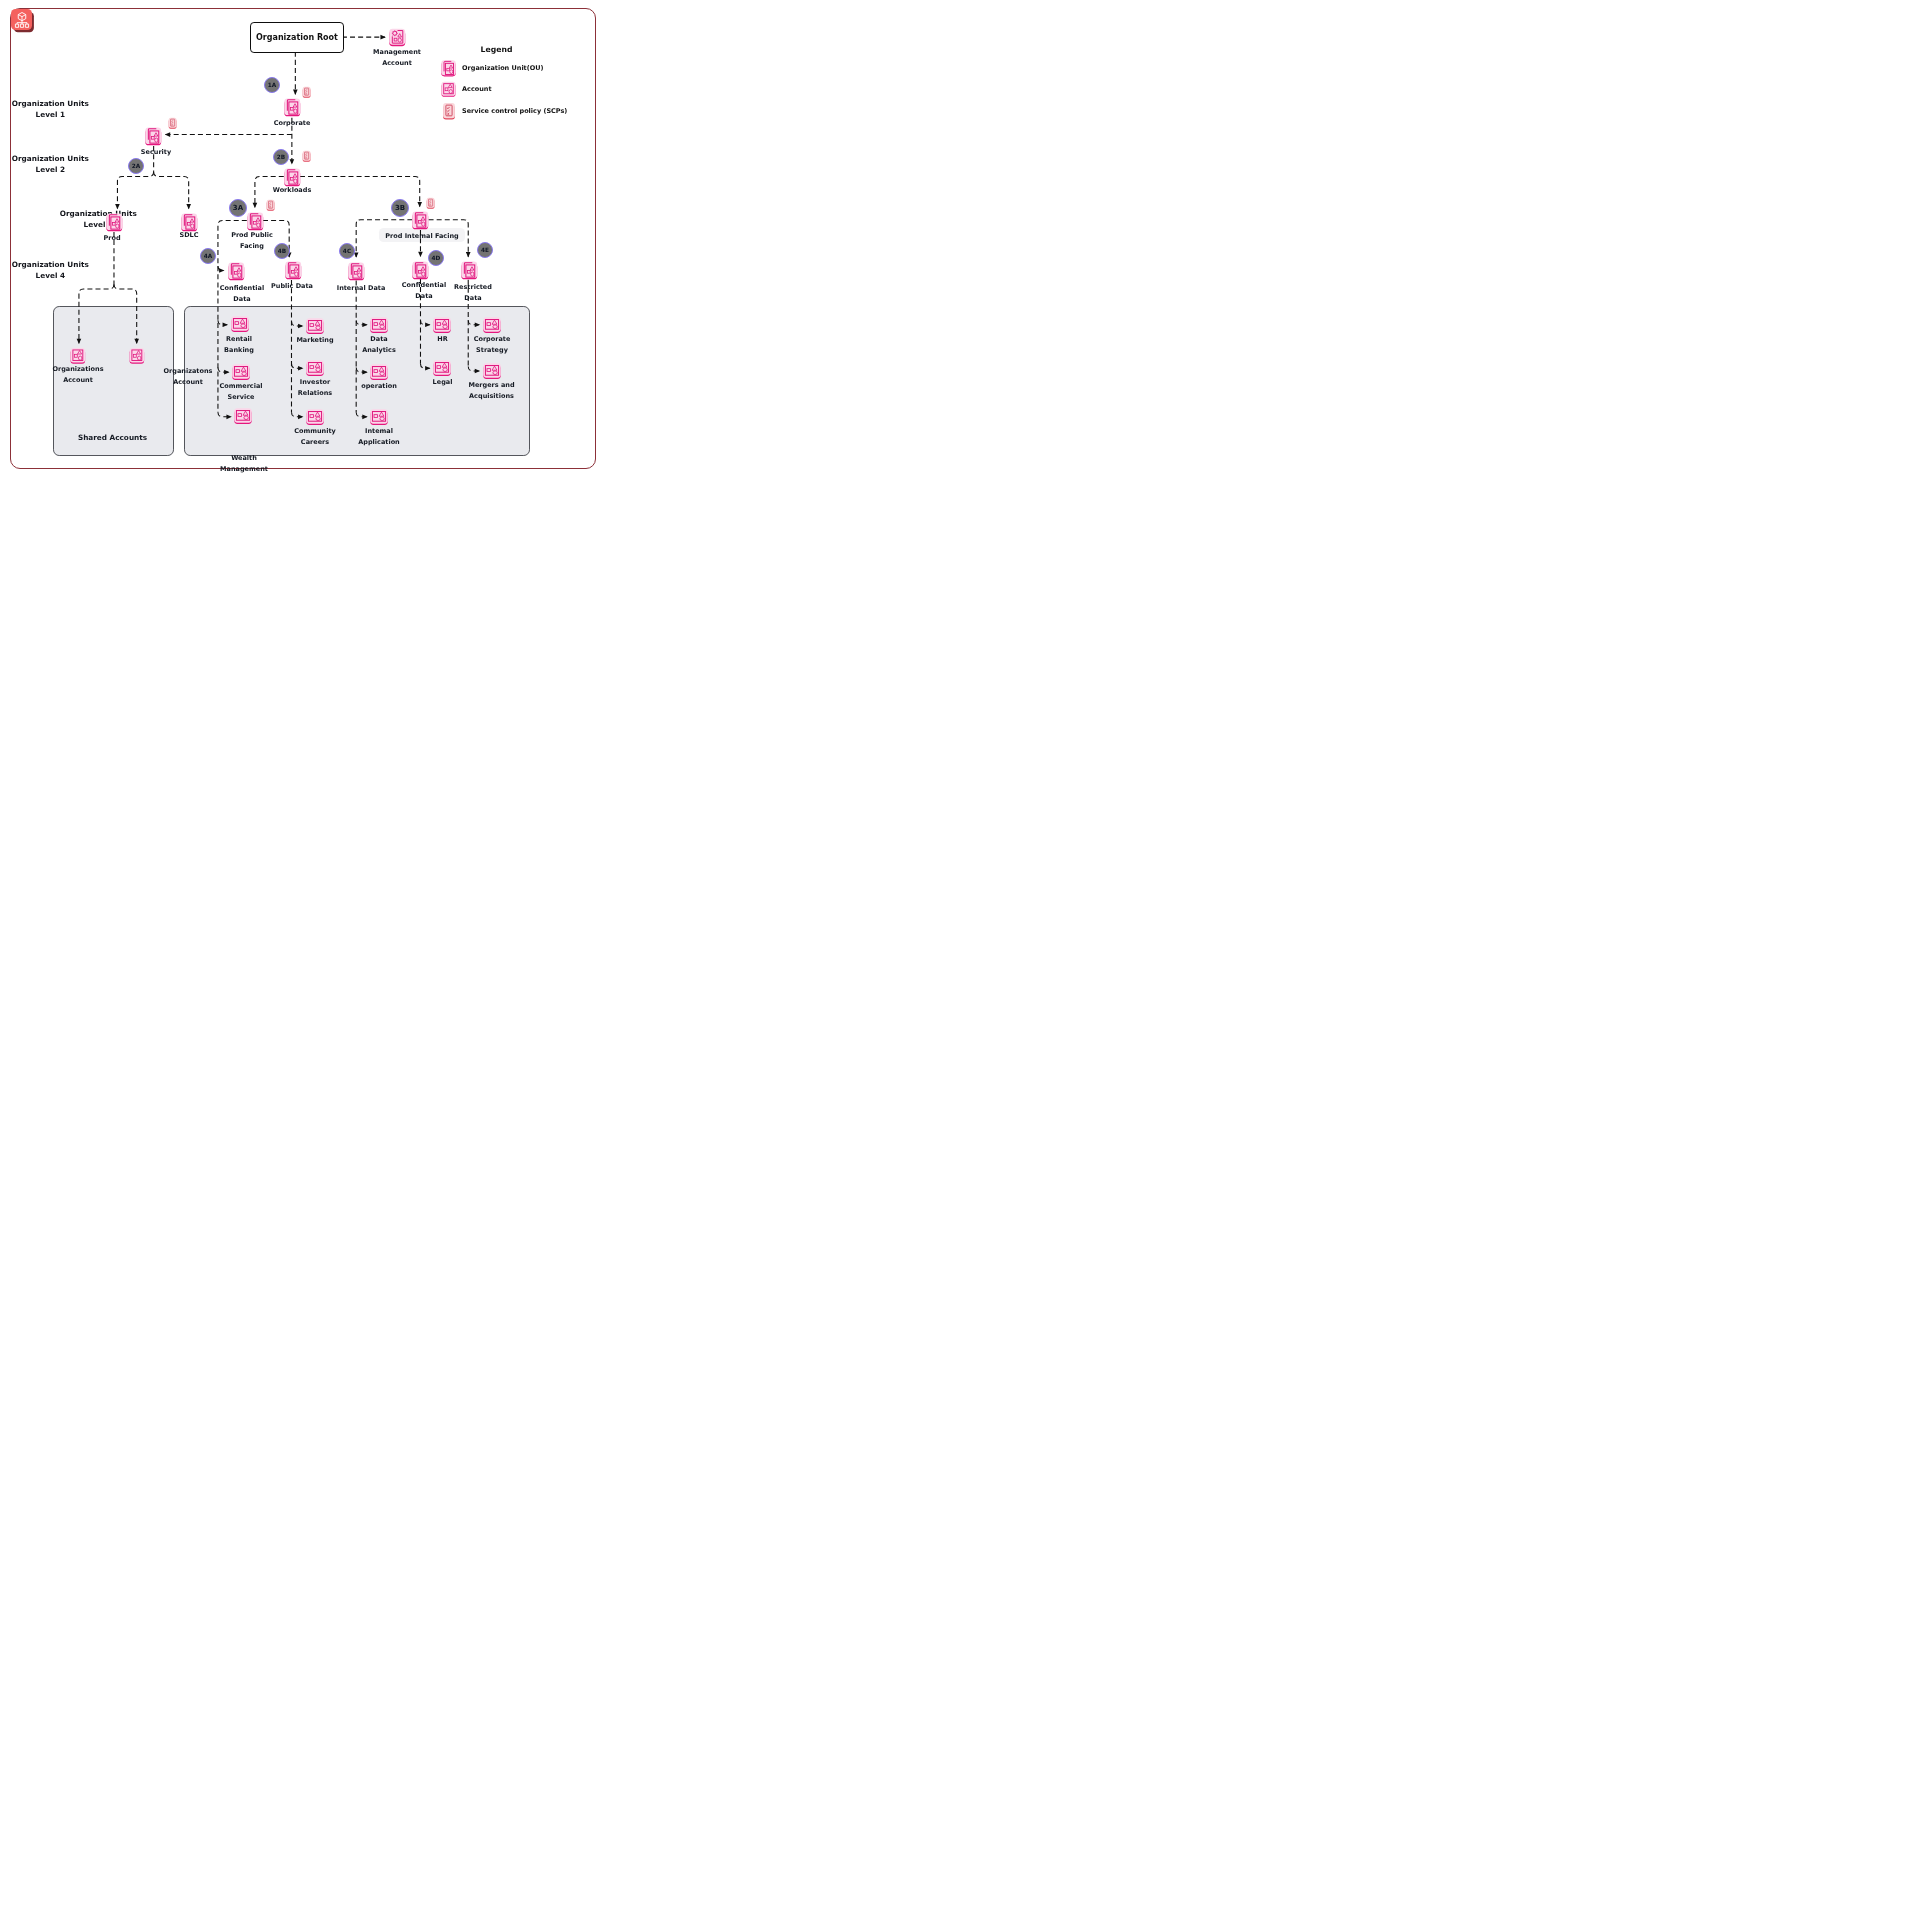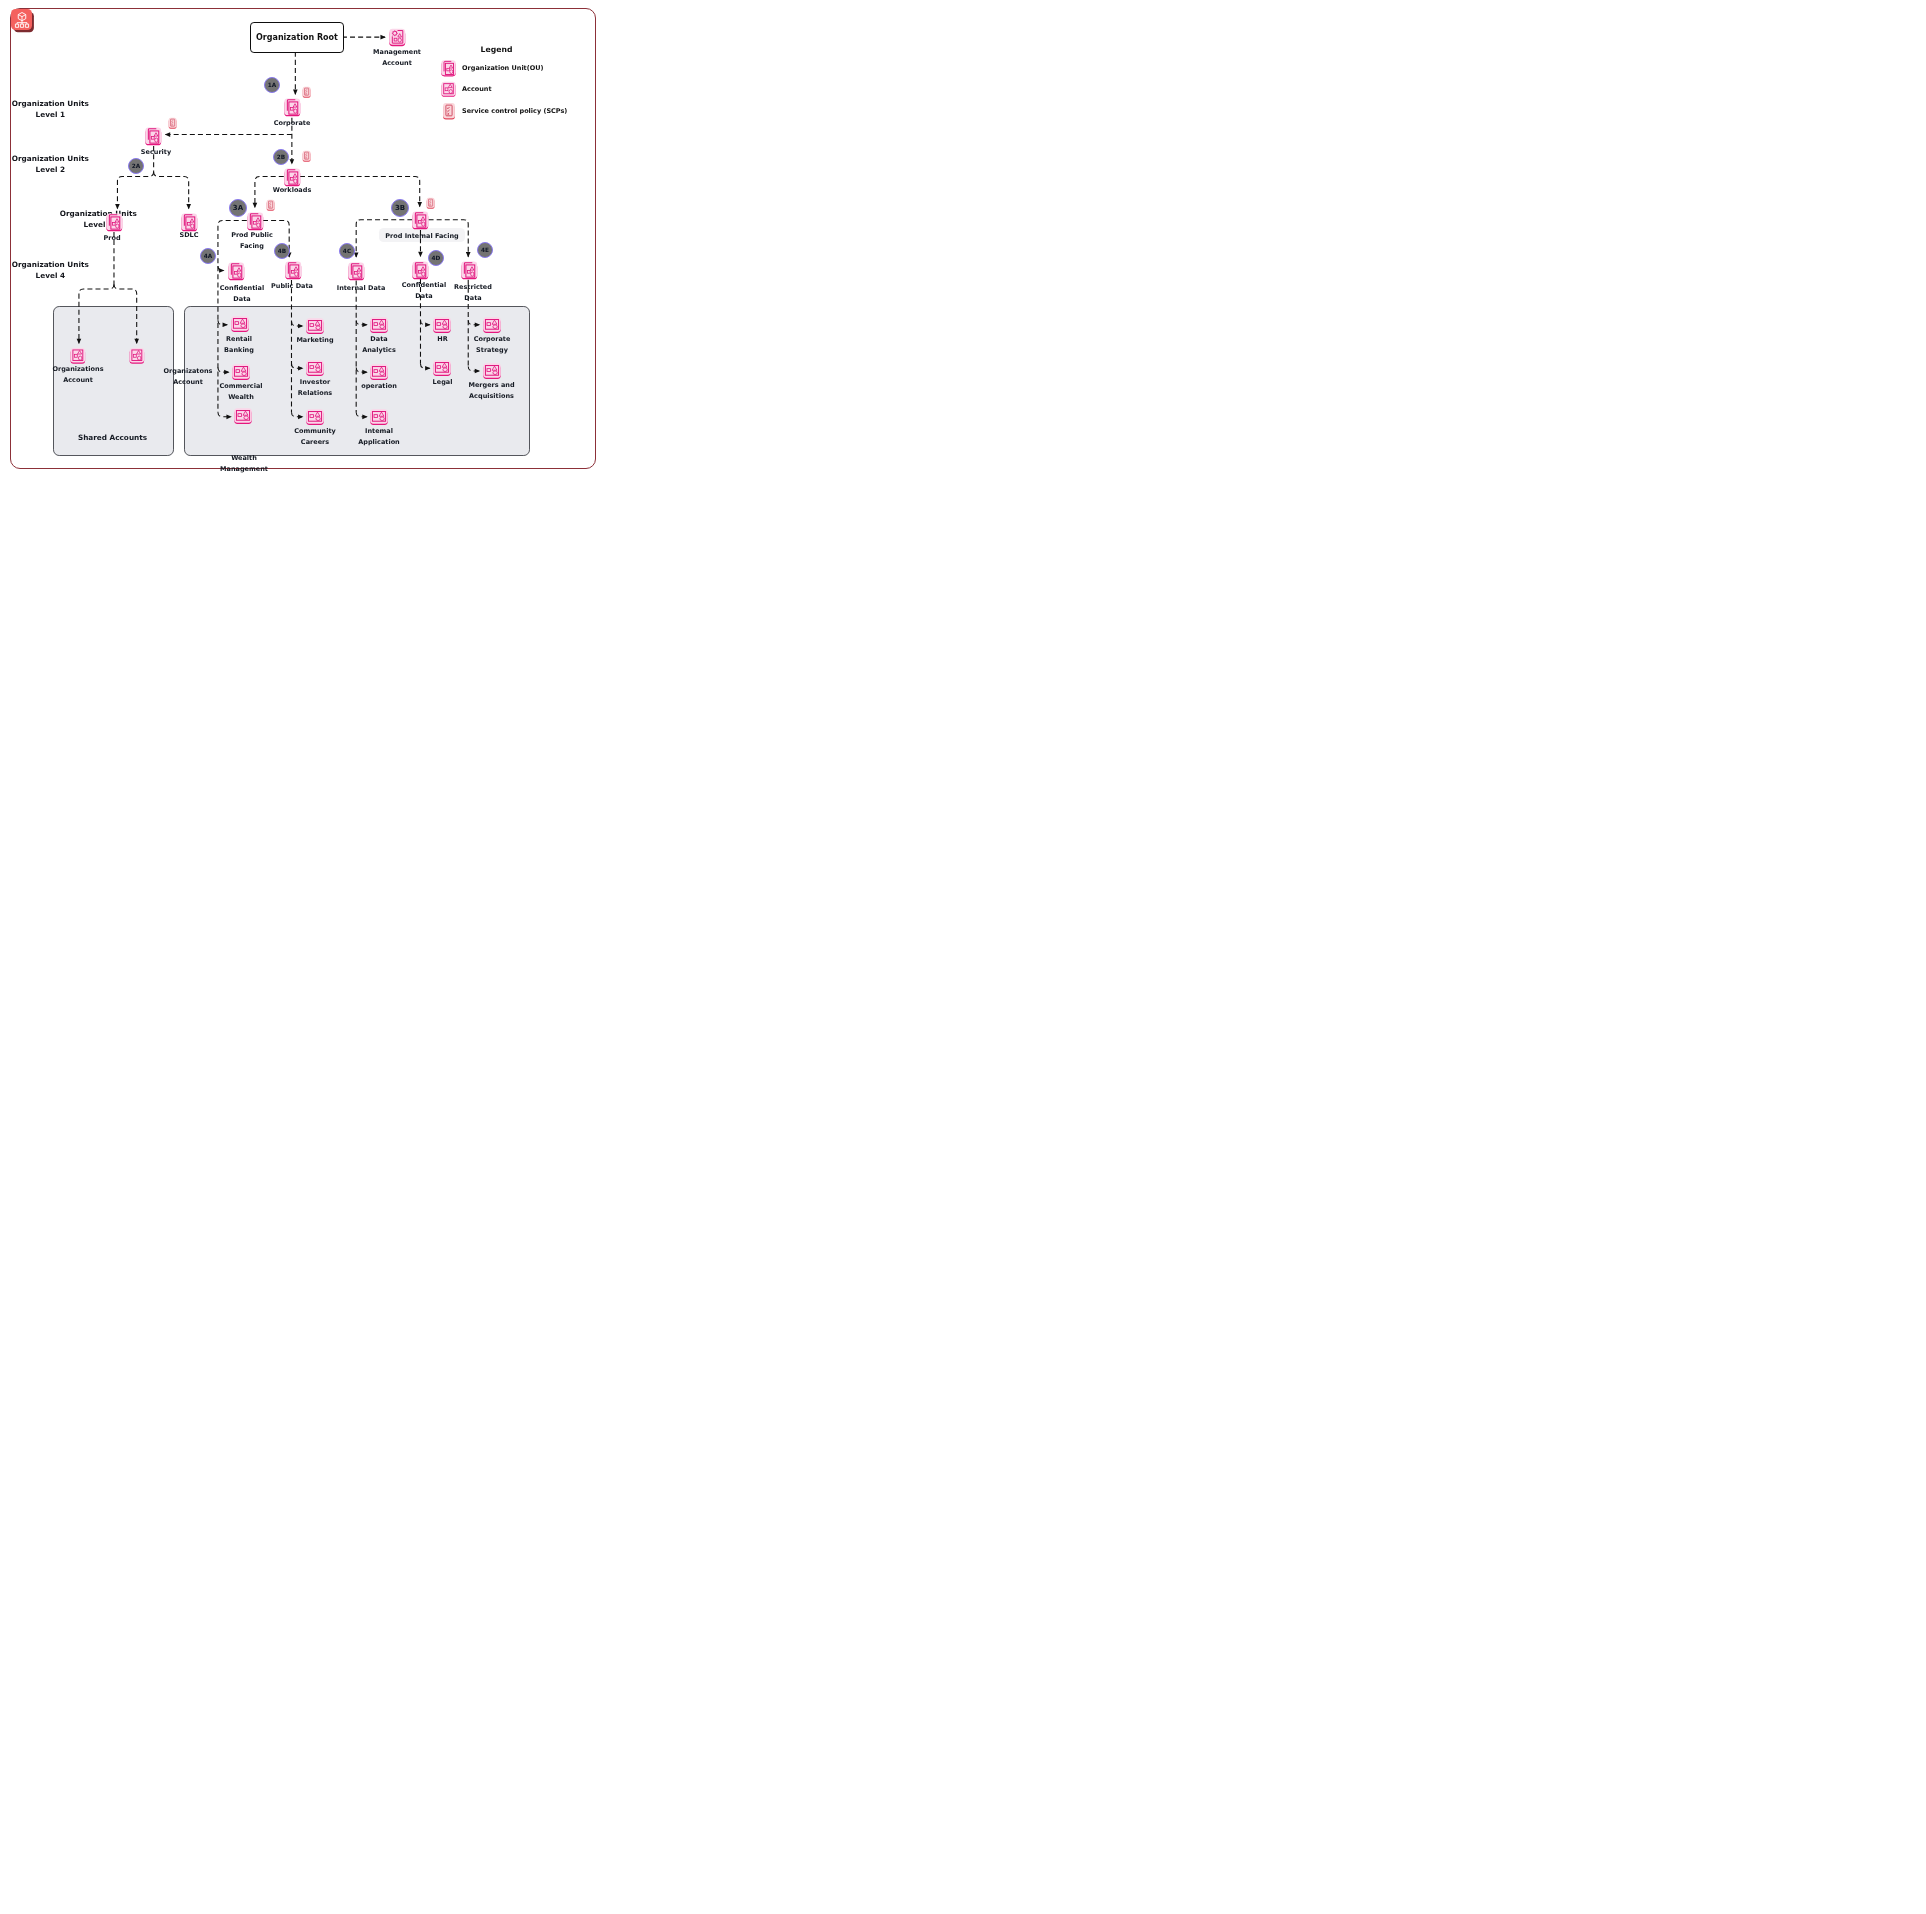--- a/index.html
+++ b/index.html
@@ -280,21 +280,21 @@
   <svg class="ico" style="left:230px;top:315px" width="20" height="17.7" viewBox="0 0 52 46">
       <use href="#sym-acctw"></use>
     </svg>
   <svg class="ico" style="left:231px;top:363px" width="20" height="17.7" viewBox="0 0 52 46">
       <use href="#sym-acctw"></use>
     </svg>
   <svg class="ico" style="left:233px;top:407px" width="20" height="17.7" viewBox="0 0 52 46">
       <use href="#sym-acctw"></use>
     </svg>
   <div class="lbl" style="left:216px;top:334px;width:46px;">Rentail Banking</div>
-  <div class="lbl" style="left:210px;top:381px;width:62px;">Commercial Wealth</div>
+  <div class="lbl" style="left:210px;top:381px;width:62px;">Commercial Service</div>
   <div class="lbl" style="left:215px;top:425px;width:58px;margin-top:28px;">Wealth Management</div>
 
   <svg class="ico" style="left:305px;top:317px" width="20" height="17.7" viewBox="0 0 52 46">
       <use href="#sym-acctw"></use>
     </svg>
   <svg class="ico" style="left:305px;top:359px" width="20" height="17.7" viewBox="0 0 52 46">
       <use href="#sym-acctw"></use>
     </svg>
   <svg class="ico" style="left:305px;top:408px" width="20" height="17.7" viewBox="0 0 52 46">
       <use href="#sym-acctw"></use>

